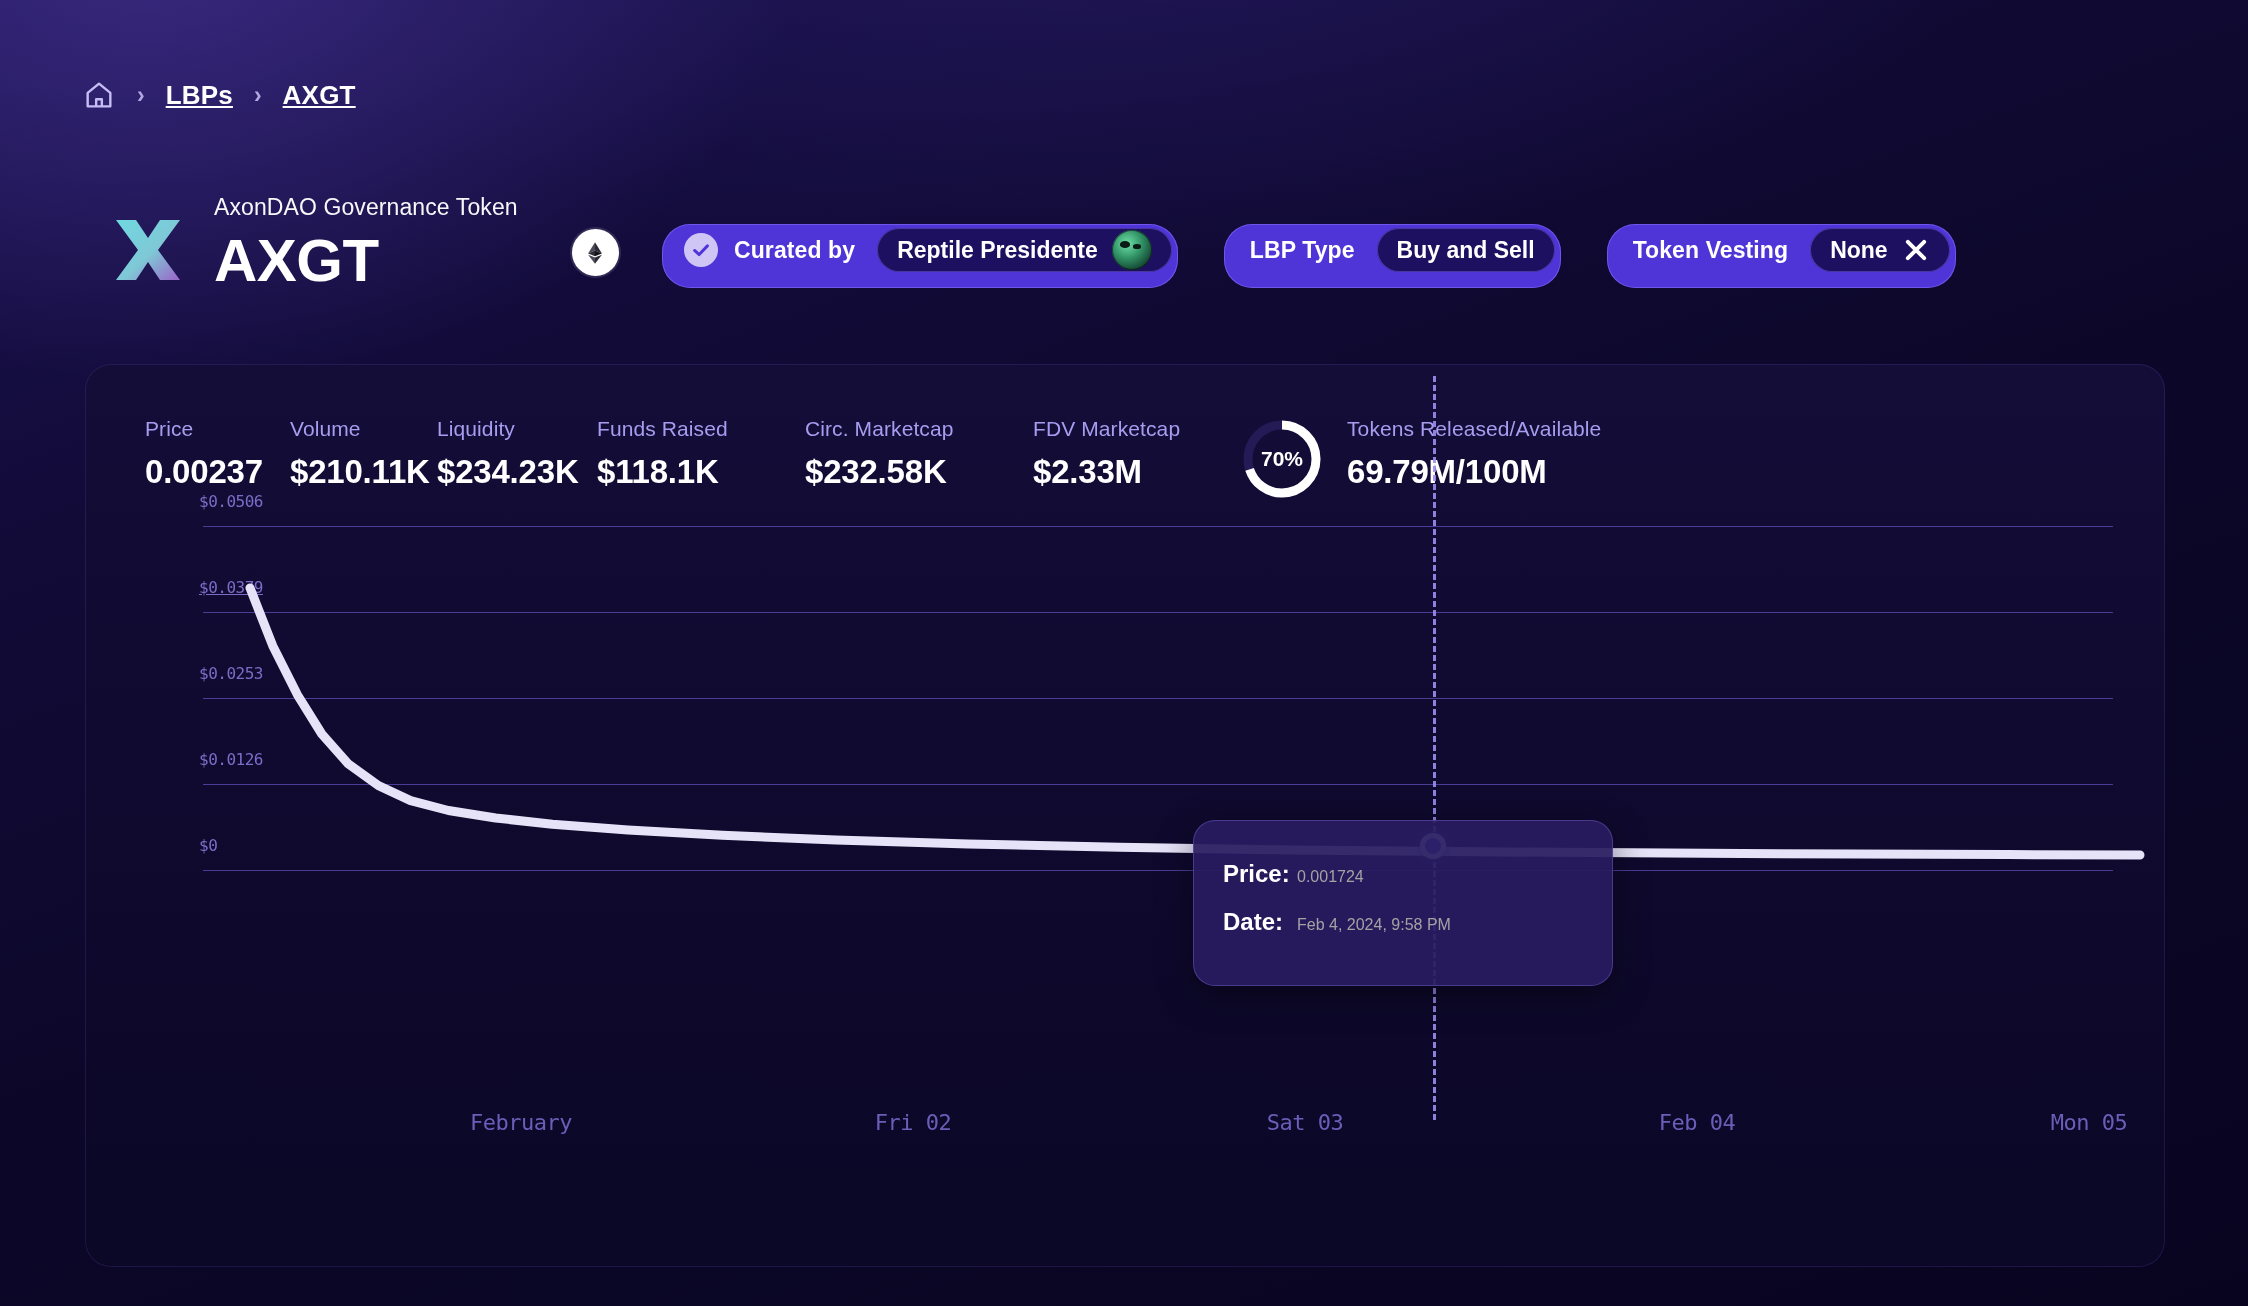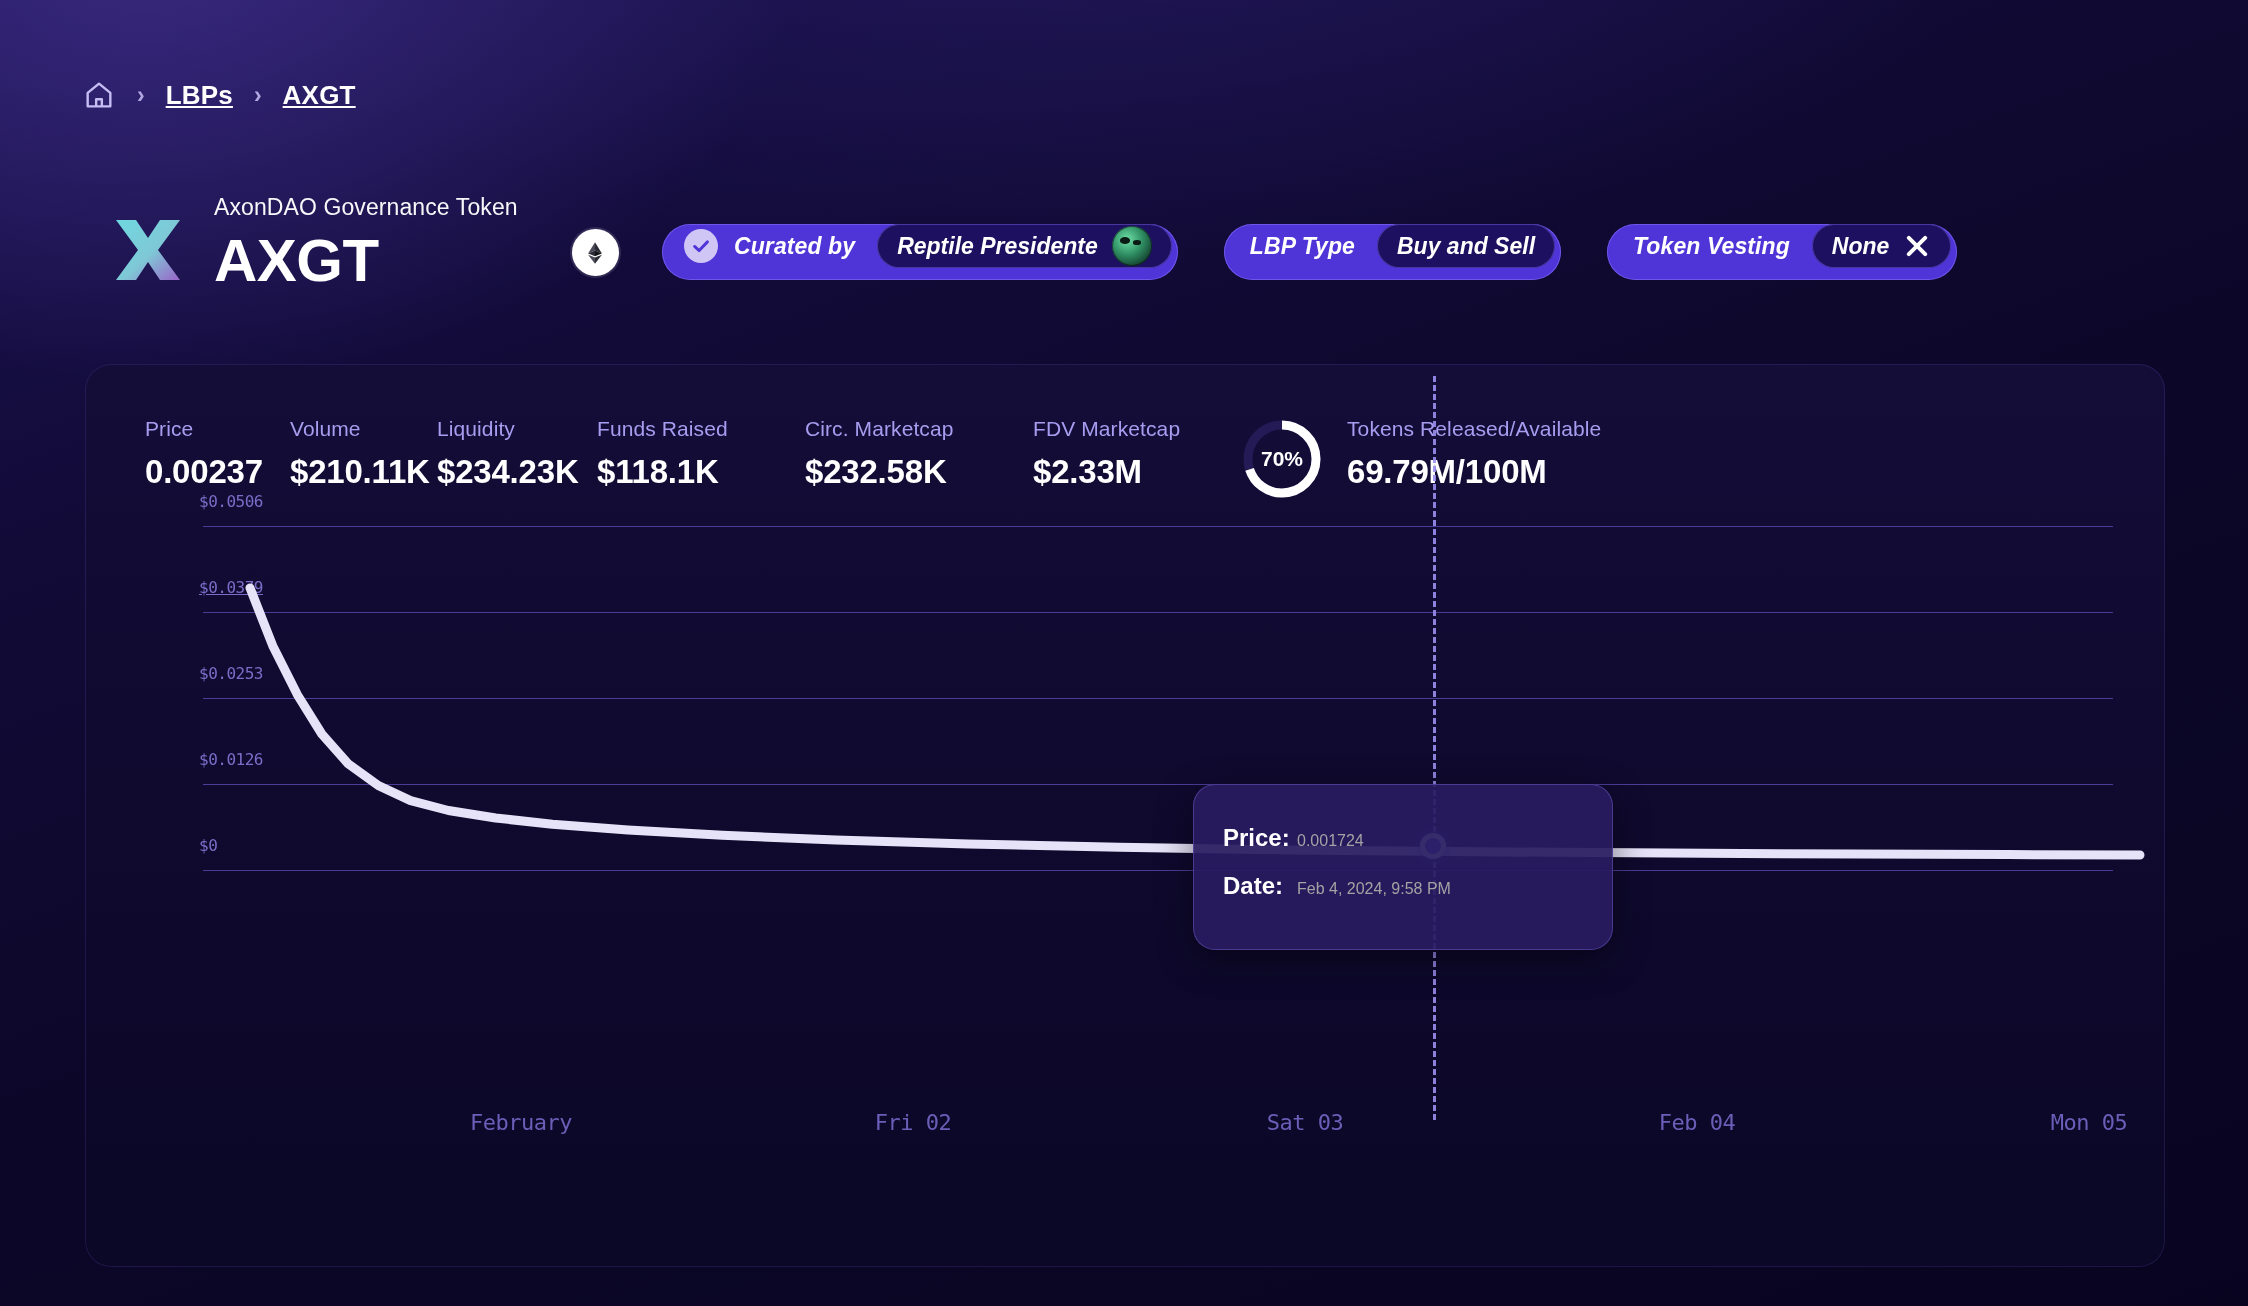--- a/index.html
+++ b/index.html
@@ -45,24 +45,23 @@
     width:47px; height:47px; border-radius:50%;
     background:#ffffff; margin-left:54px; align-self:center;
     display:flex; align-items:center; justify-content:center;
     box-shadow:0 0 0 2px rgba(255,255,255,.12);
     margin-top:18px;
   }
 
   
   .pills { position:absolute; top:224px; left:662px; display:flex; align-items:center; }
   .pill {
-    height:56px; border-radius:28px; display:flex; align-items:center;
+    height:64px; border-radius:28px; display:flex; align-items:center;
     background:#4f35d8; padding:0 6px 12px 0;
     box-shadow:inset 0 0 0 1px rgba(150,125,255,.45);
-    font-style:italic;
   }
   .pill-label {
     color:#ffffff; font-size:23px; font-weight:700;
     padding:0 22px 0 26px; white-space:nowrap; letter-spacing:.1px;
   }
   .pill-value {
     height:44px; border-radius:22px; background:#1d1060;
     display:flex; align-items:center; gap:14px;
     padding:0 20px; box-shadow:inset 0 0 0 1px rgba(140,115,255,.4);text-align:center;
   }
@@ -148,20 +147,21 @@
     background:#6c52f0; border:5px solid #ffffff;
     transform:translate(-50%,-50%);
     box-shadow:0 0 10px rgba(108,82,240,.8);
   }
 
   .tooltip {
     position:absolute; width:420px; height:166px; border-radius:22px;
     background:rgba(40,28,96,.93);
     box-shadow:inset 0 0 0 1px rgba(140,118,238,.35), 0 10px 36px rgba(0,0,0,.45);
     padding:40px 8px 0 30px;
+    margin-top:36px;
   }
   .tt-row { display:flex; align-items:baseline; margin-bottom:20px; }
   .tt-key { color:#ffffff; font-size:24px; font-weight:700; width:74px; }
   .tt-val { color:#a3a3a3; font-size:16px; font-weight:500; }
 
   
   .footer { position:absolute; left:0; top:1110px; width:2080px; }
 </style>
 </head>
 <body>

